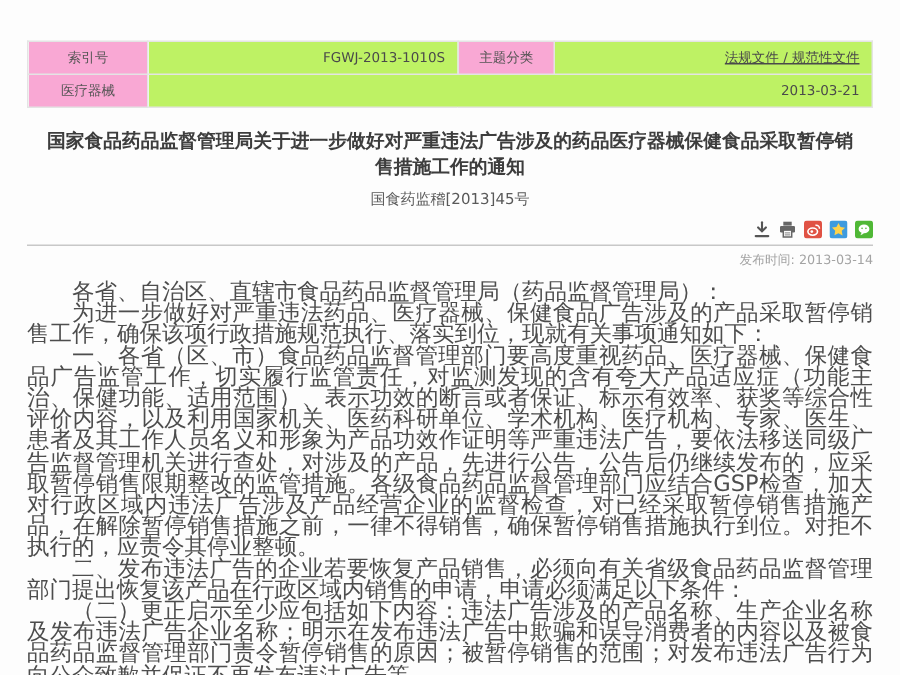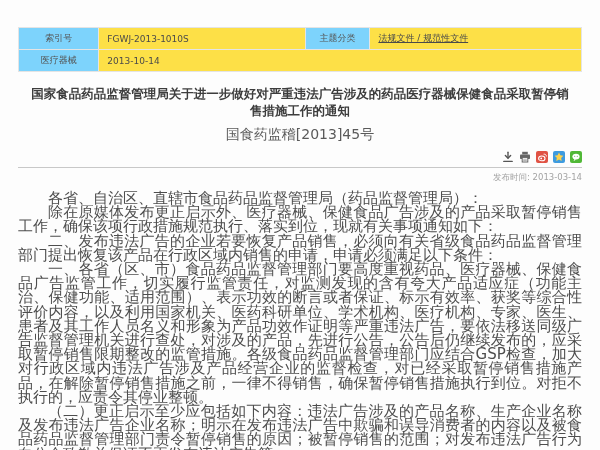--- a/index.html
+++ b/index.html
@@ -9,35 +9,35 @@
     -webkit-font-smoothing:antialiased;
   }
   .page{width:600px;height:450px;overflow:hidden;}
 
   
   .meta-table{
     width:564px;margin:27px 18px 0 18px;border-collapse:collapse;table-layout:fixed;
   }
   .meta-table td{
     border:1px solid #e4e4e4;height:19px;font-size:9px;color:#4a4a4a;
-    padding:1px 8px;vertical-align:middle;background:#fde047;
-    white-space:nowrap;overflow:hidden;
+    padding:1px 8px;vertical-align:middle;background:#bef264;
+    white-space:nowrap;overflow:hidden;text-align:right;
   }
   .meta-table td.lbl{
-    background:#7dd3fc;text-align:center;color:#555;padding:1px 2px;
+    background:#f9a8d4;text-align:center;color:#555;padding:1px 2px;
   }
   .col1{width:14.5%;}.col2{width:36.5%;}.col3{width:11.5%;margin-left:18px;}.col4{width:37.5%;text-decoration:underline;}
 
   
   .doc-title{
     margin:13px 26px 0 26px;text-align:center;
     font-size:12.5px;line-height:17px;font-weight:bold;color:#3d3d3d;
   }
   .doc-number{
-    margin-top:7px;text-align:center;font-size:14px;color:#5a5a5a;
+    margin-top:7px;text-align:center;font-size:10px;color:#5a5a5a;
   }
   .toolbar{
     margin:6px 18px 0 18px;display:flex;justify-content:flex-end;
     align-items:center;gap:5px;height:13px;
   }
   .tool{display:inline-flex;width:12px;height:12px;cursor:pointer;}
   .tool svg{width:12px;height:12px;}
   .divider{border:none;border-top:1px solid #c8c8c8;margin:4px 18px 0 18px;}
   .pub-time{
     margin:4px 18px 4px 18px;text-align:right;font-size:8.5px;color:#a3a3a3;
@@ -58,21 +58,21 @@
   <table class="meta-table">
     <tbody>
         <tr>
       <td class="lbl col1">索引号</td>
       <td class="col2">FGWJ-2013-1010S</td>
       <td class="lbl col3">主题分类</td>
       <td class="col4">法规文件 / 规范性文件</td>
     </tr>
     <tr>
       <td class="lbl">医疗器械</td>
-      <td colspan="3">2013-10-14</td>
+      <td colspan="3">2013-03-21</td>
     </tr>
   </tbody>
     </table>
 
   <h1 class="doc-title">国家食品药品监督管理局关于进一步做好对严重违法广告涉及的药品医疗器械保健食品采取暂停销售措施工作的通知</h1>
 
   <div class="doc-number">国食药监稽[2013]45号</div>
 
   <div class="toolbar">
     <span class="tool">
@@ -117,20 +117,20 @@
         </svg>
     </span>
   </div>
 
   <hr class="divider">
 
   <div class="pub-time">发布时间: 2013-03-14</div>
 
   <div class="doc-body">
     <p>各省、自治区、直辖市食品药品监督管理局（药品监督管理局）：</p>
-    <p>除在原媒体发布更正启示外、医疗器械、保健食品广告涉及的产品采取暂停销售工作，确保该项行政措施规范执行、落实到位，现就有关事项通知如下：</p>
+    <p>为进一步做好对严重违法药品、医疗器械、保健食品广告涉及的产品采取暂停销售工作，确保该项行政措施规范执行、落实到位，现就有关事项通知如下：</p>
+    <p>一、各省（区、市）食品药品监督管理部门要高度重视药品、医疗器械、保健食品广告监管工作，切实履行监管责任，对监测发现的含有夸大产品适应症（功能主治、保健功能、适用范围）、表示功效的断言或者保证、标示有效率、获奖等综合性评价内容，以及利用国家机关、医药科研单位、学术机构、医疗机构、专家、医生、患者及其工作人员名义和形象为产品功效作证明等严重违法广告，要依法移送同级广告监督管理机关进行查处，对涉及的产品，先进行公告，公告后仍继续发布的，应采取暂停销售限期整改的监管措施。各级食品药品监督管理部门应结合GSP检查，加大对行政区域内违法广告涉及产品经营企业的监督检查，对已经采取暂停销售措施产品，在解除暂停销售措施之前，一律不得销售，确保暂停销售措施执行到位。对拒不执行的，应责令其停业整顿。</p>
     <p>二、发布违法广告的企业若要恢复产品销售，必须向有关省级食品药品监督管理部门提出恢复该产品在行政区域内销售的申请，申请必须满足以下条件：</p>
-    <p>一、各省（区、市）食品药品监督管理部门要高度重视药品、医疗器械、保健食品广告监管工作，切实履行监管责任，对监测发现的含有夸大产品适应症（功能主治、保健功能、适用范围）、表示功效的断言或者保证、标示有效率、获奖等综合性评价内容，以及利用国家机关、医药科研单位、学术机构、医疗机构、专家、医生、患者及其工作人员名义和形象为产品功效作证明等严重违法广告，要依法移送同级广告监督管理机关进行查处，对涉及的产品，先进行公告，公告后仍继续发布的，应采取暂停销售限期整改的监管措施。各级食品药品监督管理部门应结合GSP检查，加大对行政区域内违法广告涉及产品经营企业的监督检查，对已经采取暂停销售措施产品，在解除暂停销售措施之前，一律不得销售，确保暂停销售措施执行到位。对拒不执行的，应责令其停业整顿。</p>
     <p>（二）更正启示至少应包括如下内容：违法广告涉及的产品名称、生产企业名称及发布违法广告企业名称；明示在发布违法广告中欺骗和误导消费者的内容以及被食品药品监督管理部门责令暂停销售的原因；被暂停销售的范围；对发布违法广告行为向公众致歉并保证不再发布违法广告等。</p>
 
   </div>
 
 </div>
 
 </body></html>

